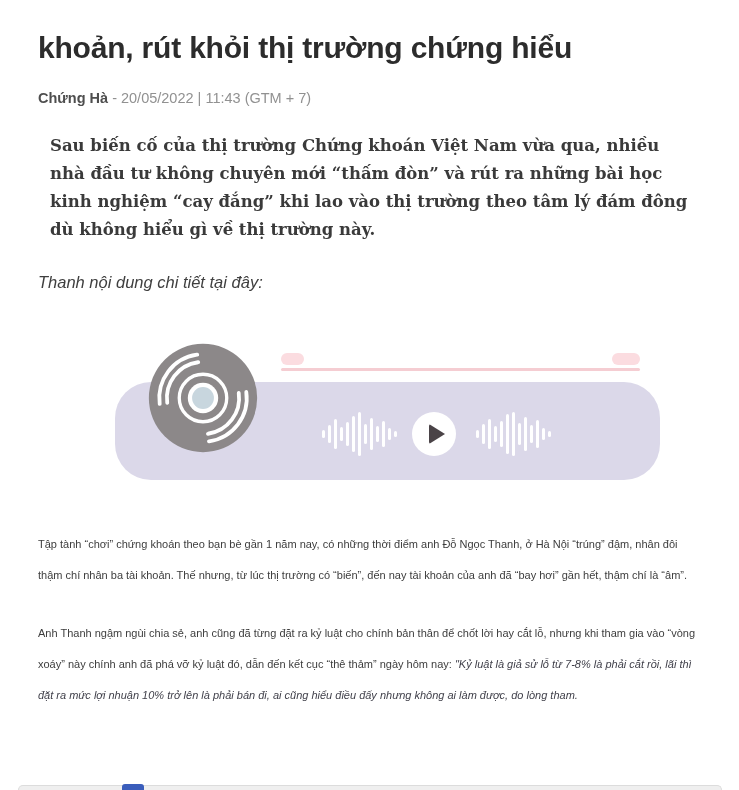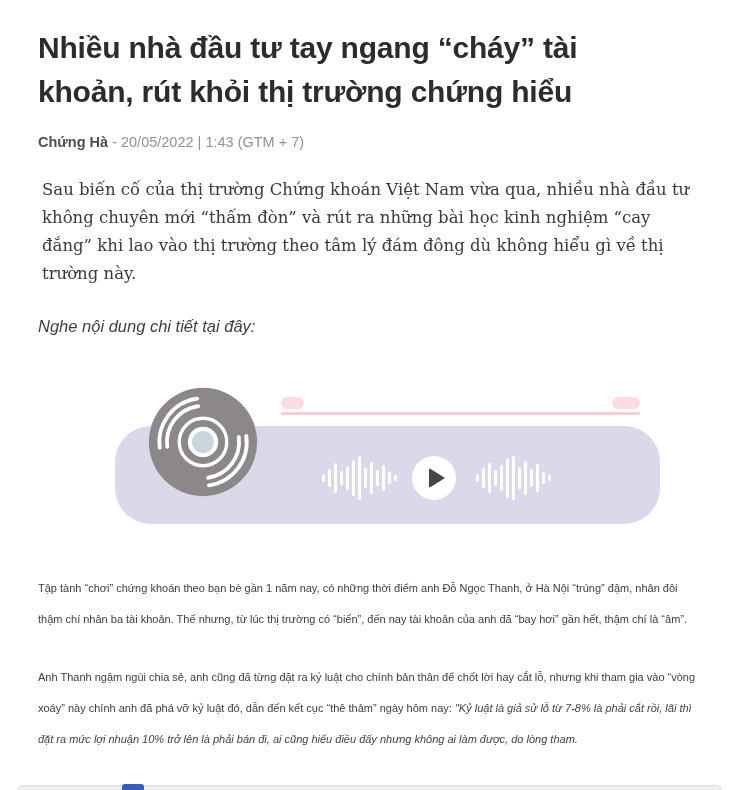--- a/index.html
+++ b/index.html
@@ -7,22 +7,22 @@
   .page{position:relative;width:739px;height:790px;overflow:hidden;background:#ffffff;}
   .content{padding:0 39px 0 38px;}
 
   .title{margin:26px 0 0;font-size:30px;line-height:44px;font-weight:700;
          color:#2c2c2c;letter-spacing:-0.2px;}
   .title .tline{display:block;}
 
   .byline{margin-top:20px;font-size:14.5px;color:#919191;}
   .byline .author{font-weight:700;color:#4e4e4e;}
 
-  .lead{margin:26px 4px 0;font-family:"DejaVu Serif","Liberation Serif",serif;
-        font-weight:400;font-size:16.5px;line-height:28px;color:#3a3a3a;}
+  .lead{margin:26px 12px 0;font-family:"DejaVu Serif","Liberation Serif",serif;
+        font-weight:700;font-size:16.5px;line-height:28px;color:#3a3a3a;}
 
   .audio-prompt{margin:25px 0 0;font-style:italic;font-size:16.5px;color:#3f3f3f;line-height:26px;}
 
   
   .audio-widget{position:relative;height:212px;}
   .player-bg{position:absolute;left:77px;top:87px;width:545px;height:98px;
              border-radius:36px;background:var(--player-bg,#dbd8e9);}
   .disc{position:absolute;left:108px;top:46px;width:114px;height:114px;}
   .progress-line{position:absolute;left:243px;top:73px;width:359px;height:3px;
                  border-radius:2px;background:var(--progress-line,#f5cdd2);}
@@ -52,31 +52,30 @@
   .blue-peek{position:absolute;left:122px;bottom:0;width:22px;height:6px;
              background:#3a5dbb;border-radius:3px 3px 0 0;}
 </style>
 </head>
 <body>
 
 <div class="page">
   <div class="content">
 
     <h1 class="title">
-      <span class="tline">Nhiều nhà đầu tư tay ngang “cháy” tài</span>
       <span class="tline">khoản, rút khỏi thị trường chứng hiểu</span>
     </h1>
 
     <div class="byline">
-      <span class="author">Chứng Hà</span><span> - 20/05/2022 | 1:43 (GTM + 7)</span>
+      <span class="author">Chứng Hà</span><span> - 20/05/2022 | 11:43 (GTM + 7)</span>
     </div>
 
     <p class="lead">Sau biến cố của thị trường Chứng khoán Việt Nam vừa qua, nhiều nhà đầu tư không chuyên mới “thấm đòn” và rút ra những bài học kinh nghiệm “cay đắng” khi lao vào thị trường theo tâm lý đám đông dù không hiểu gì về thị trường này.</p>
 
-    <p class="audio-prompt">Nghe nội dung chi tiết tại đây:</p>
+    <p class="audio-prompt">Thanh nội dung chi tiết tại đây:</p>
 
     <div class="audio-widget">
       <div class="player-bg"></div>
 
       <div class="pill left"></div>
       <div class="pill right"></div>
       <div class="progress-line"></div>
 
       <svg class="disc" viewBox="0 0 120 120">
         <circle cx="60" cy="60" r="57" fill="var(--disc,#8c8889)"></circle>

